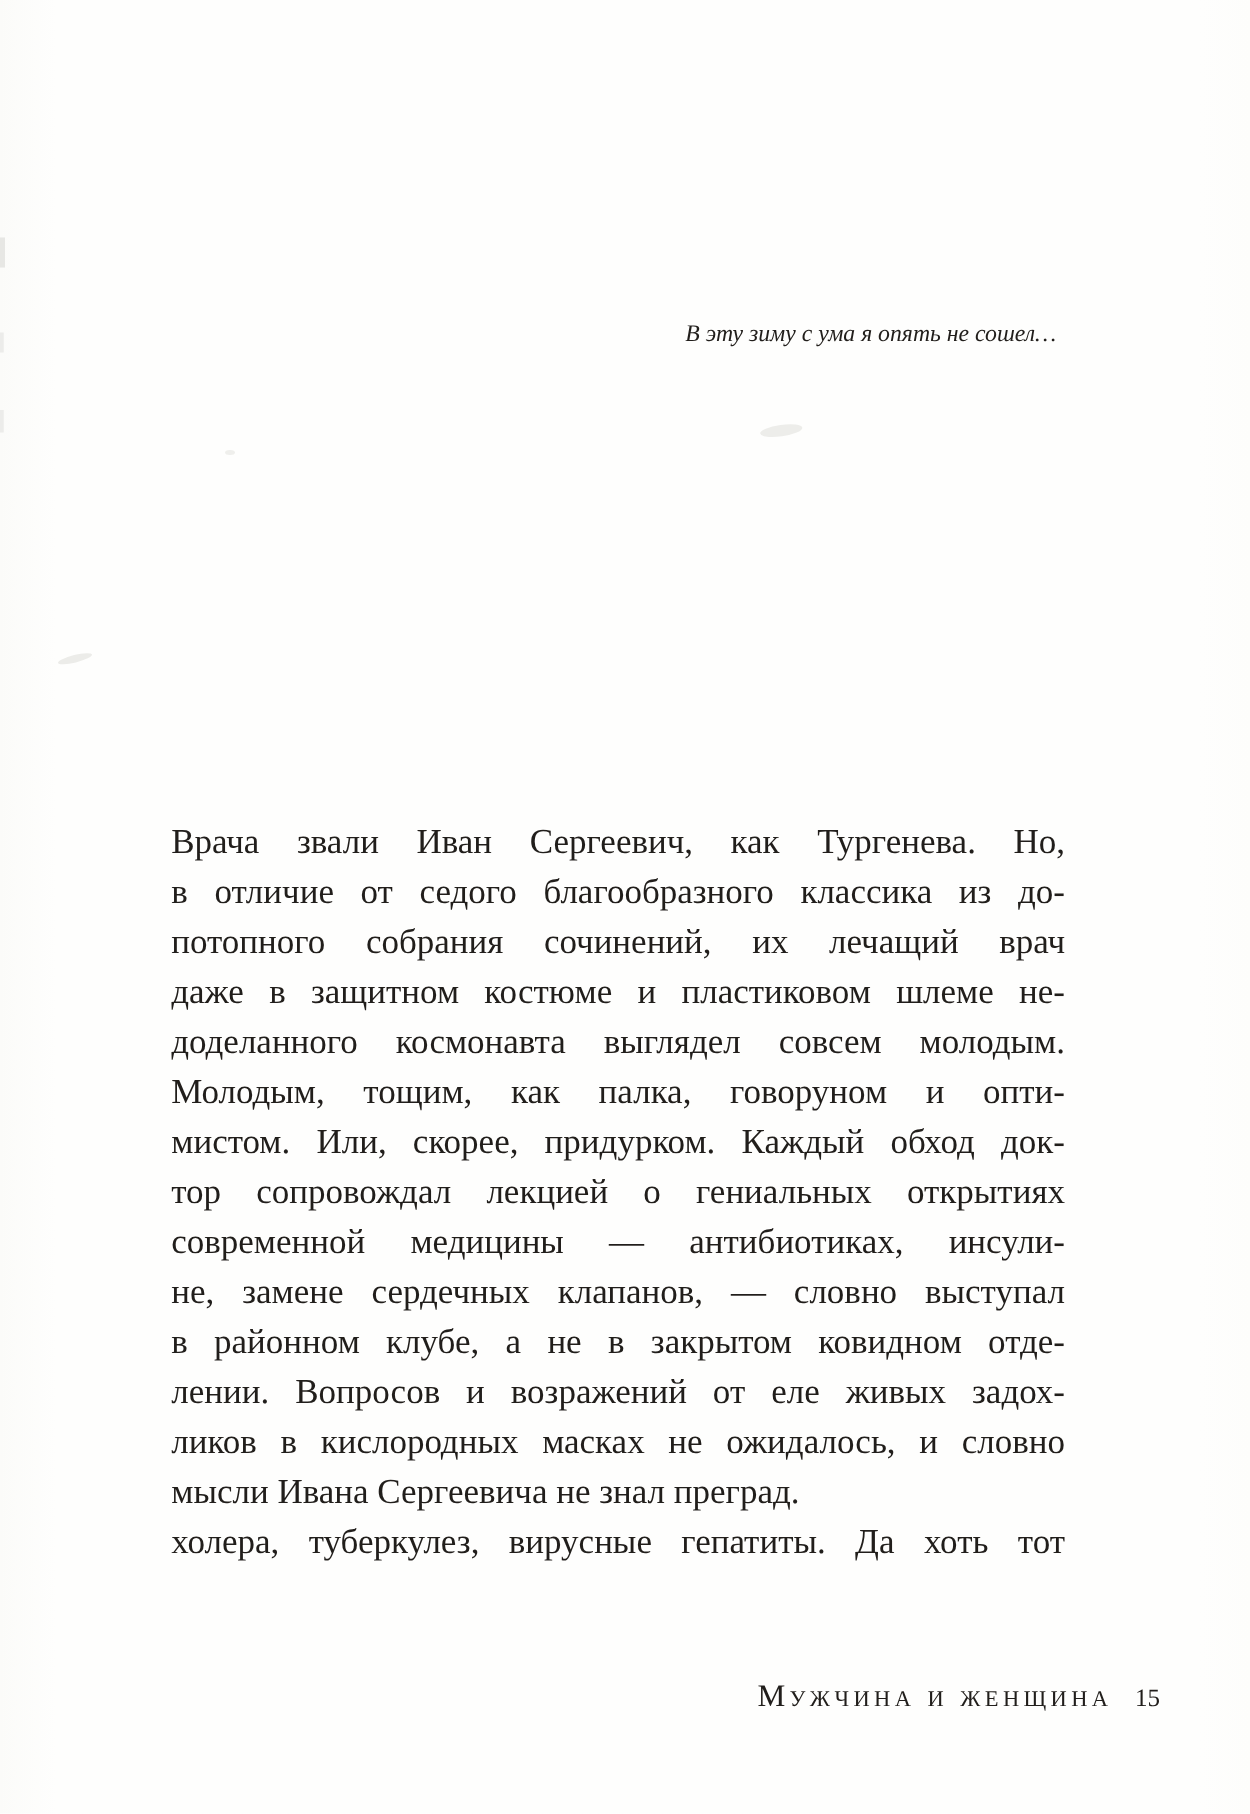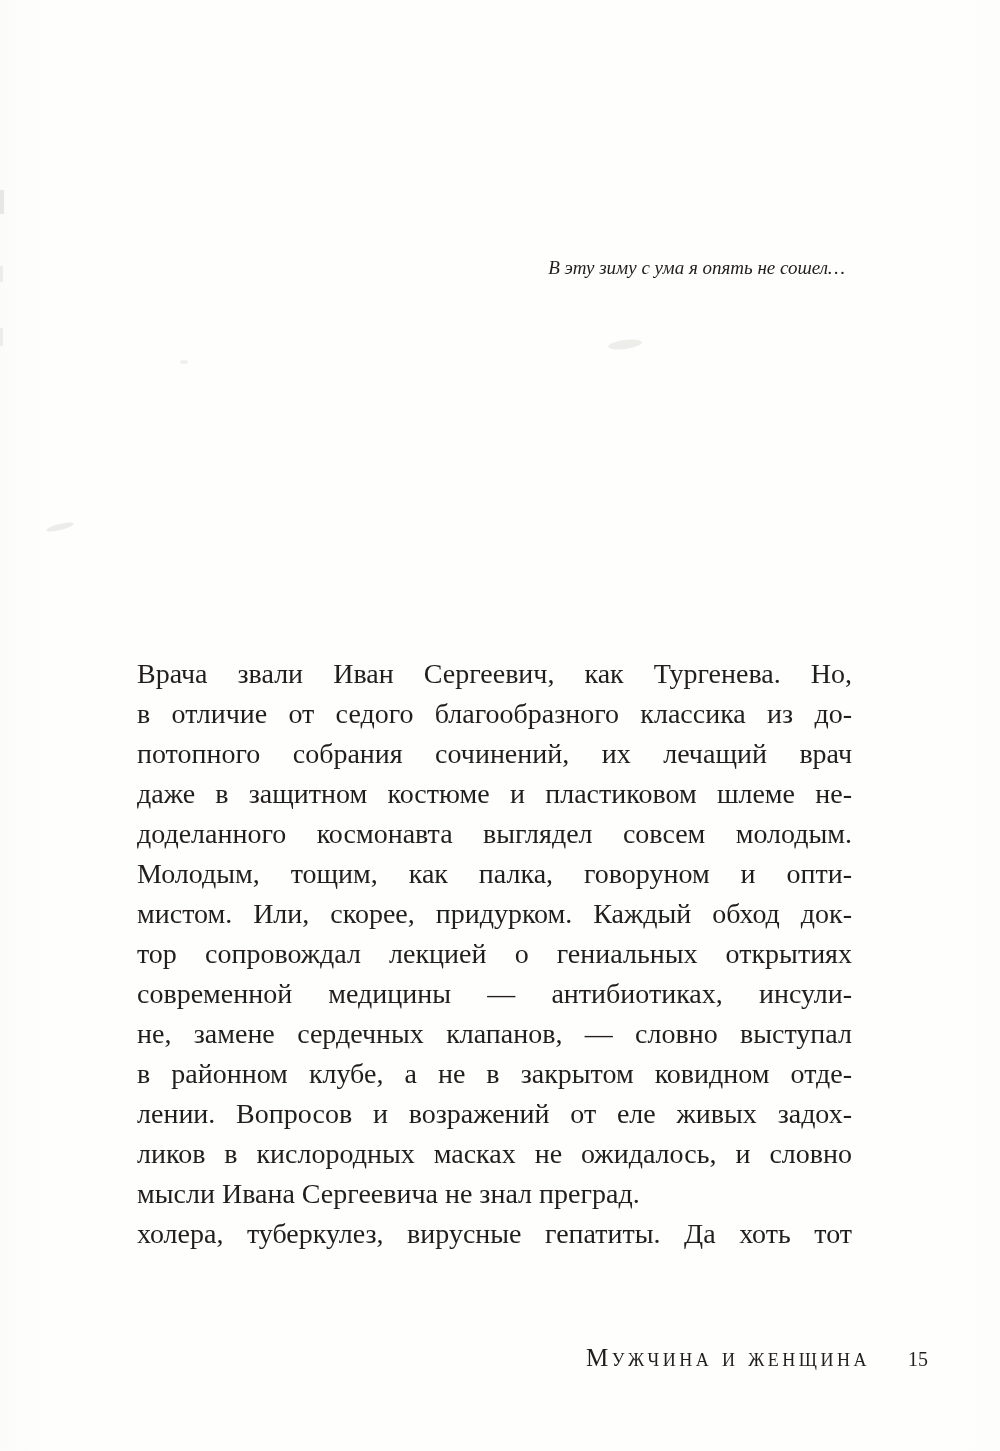--- a/index.html
+++ b/index.html
@@ -60,21 +60,21 @@
     text-indent: 32px;
   }
 
   
   .footer {
     position: absolute;
     top: 1344px;
     right: 72px;
     display: flex;
     align-items: baseline;
-    gap: 38px;
+    gap: 18px;
   }
   .running-title {
     font-variant: small-caps;
     letter-spacing: 3.5px;
     font-size: 25px;
   }
   .page-number {
     font-size: 20px;
   }
 

